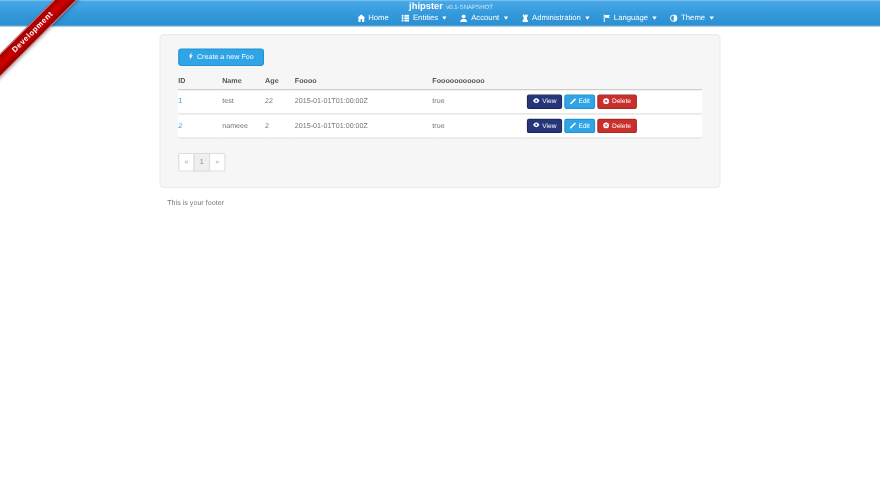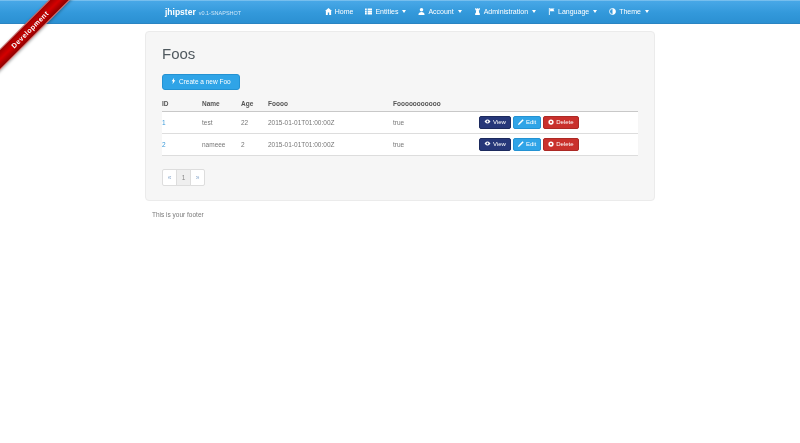--- a/index.html
+++ b/index.html
@@ -4,21 +4,21 @@
 <style>
   * { margin:0; padding:0; box-sizing:border-box; }
   html,body { width:800px; height:443px; background:#ffffff; overflow:hidden;
               font-family:"Liberation Sans", sans-serif; }
 
   
   .navbar { position:relative; height:24px;
             background:linear-gradient(180deg,#4aa9e8 0%,#3399db 55%,#2b90d2 100%);
             border-bottom:1px solid #2a84c2;
             box-shadow:inset 0 1px 0 rgba(255,255,255,.25); }
-  .navbar-inner { width:510px; margin:0 auto; height:100%; display:flex; align-items:center; }
+  .navbar-inner { width:510px; margin:0 auto; height:100%; display:flex; align-items:center;flex-direction:column; }
   .brand { display:flex; align-items:baseline; gap:3px; padding-left:20px;
            color:#fff; text-decoration:none; cursor:pointer; }
   .brand-name { font-size:8.5px; font-weight:bold; }
   .brand-version { font-size:5.5px; color:#cfe7f8; }
   .nav { margin-left:auto; display:flex; height:100%; }
   .nav-item { display:flex; align-items:center; gap:3px; padding:0 6px; height:100%;
               color:#fff; font-size:7px; text-decoration:none; cursor:pointer; white-space:nowrap; }
   .nav-icon { display:inline-flex; }
   .caret { display:inline-block; width:0; height:0; margin-left:1px;
            border-left:2.5px solid transparent; border-right:2.5px solid transparent;
@@ -143,21 +143,20 @@
             </svg>
         </span>
         <span>Theme</span>
         <span class="caret"></span>
       </a>
     </div>
   </div>
 </nav>
 
 <div class="panel">
-  <h2 class="page-title">Foos</h2>
 
   <button class="btn-create">
     <span>
       <svg width="5" height="8" viewBox="0 0 6 8">
           <path d="M3.8 0 L.8 4.4 H2.4 L1.8 8 L5.2 3.2 H3.4 Z" fill="#fff"></path>
         </svg>
     </span>
     <span>Create a new Foo</span>
   </button>
 

